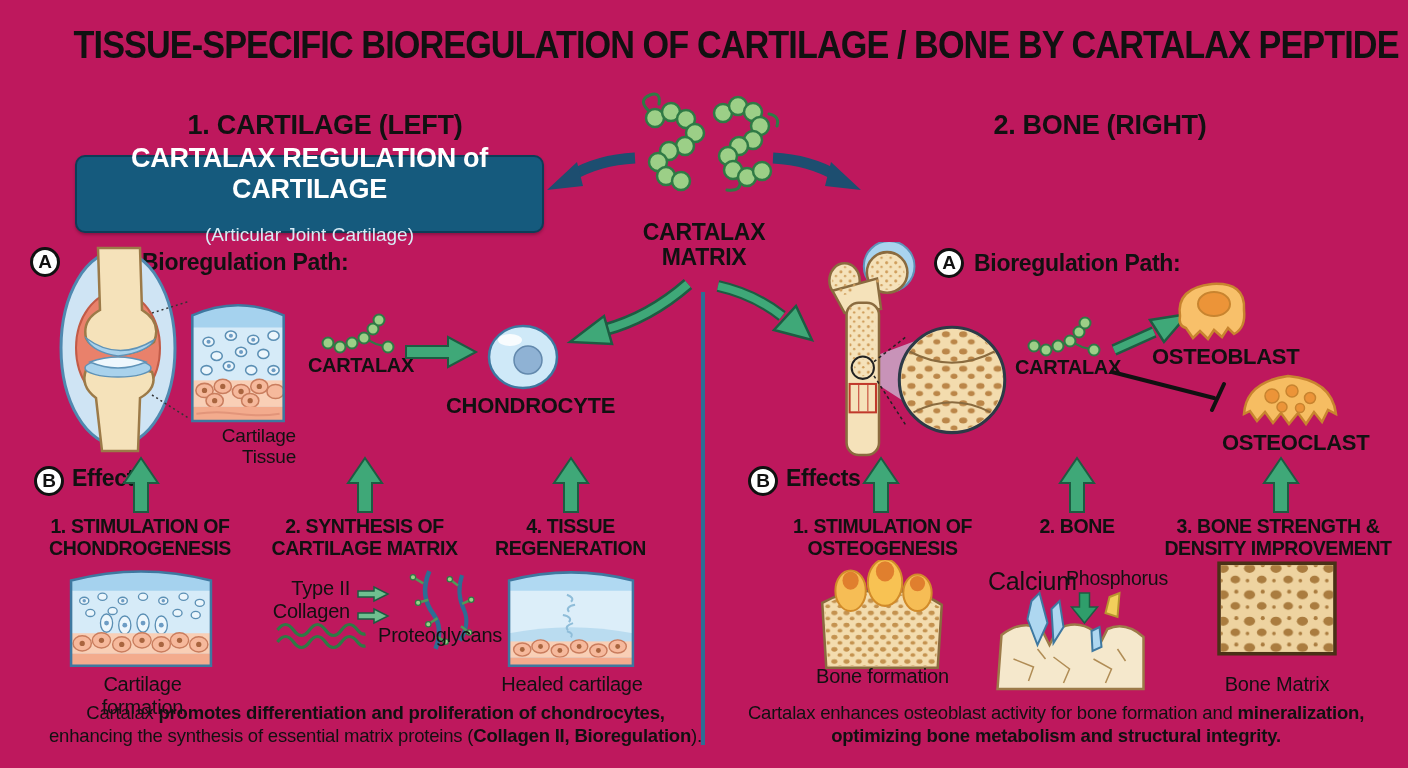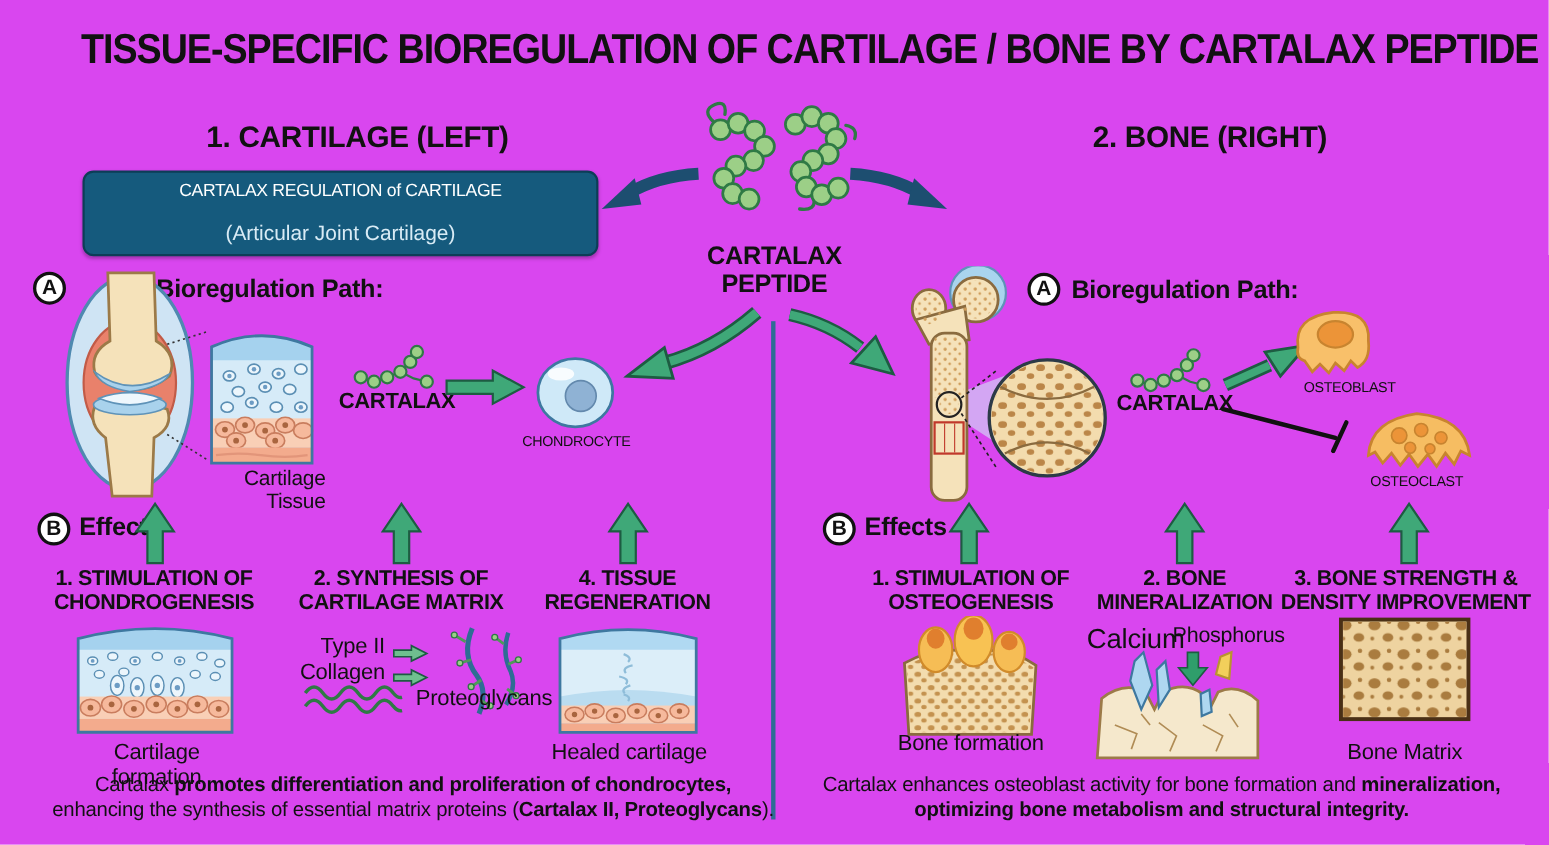--- a/index.html
+++ b/index.html
@@ -1,30 +1,30 @@
 <!DOCTYPE html>
 <html><head>
 <meta charset="utf-8">
 <style>
   html,body{margin:0;padding:0;background:#fff}
-  .canvas{position:relative;width:1408px;height:768px;background:#d946ef;overflow:hidden;
+  .canvas{position:relative;width:1408px;height:768px;background:#be185d;overflow:hidden;
           font-family:"Liberation Sans",sans-serif;color:#111}
   .abs{position:absolute}
   .b{font-weight:bold}
   .ctr{text-align:right}
   .title{font-size:38px;font-weight:bold;letter-spacing:-1px;transform:scaleX(.9);transform-origin:center;white-space:nowrap}
   .seclbl{font-size:27px;font-weight:bold;letter-spacing:-.3px;text-align:center}
   .hbox{background:#155a7d;border:2px solid #0d3d57;border-radius:10px;color:#fff;text-align:center;
         display:flex;flex-direction:column;justify-content:center;box-shadow:0 2px 3px rgba(0,0,0,.25)}
-  .hbox .t1{font-size:16px;font-weight:normal;letter-spacing:-.3px}
+  .hbox .t1{font-size:27px;font-weight:bold;letter-spacing:-.3px}
   .hbox .t2{font-size:19px;color:#d8ebf5;margin-top:19px}
   .badge{width:30px;height:30px;border:3px solid #111;border-radius:50%;display:flex;align-items:center;
          justify-content:center;font-weight:bold;font-size:19px;background:#fff;box-sizing:border-box}
   .biglbl{font-size:23px;font-weight:bold;letter-spacing:-.3px}
-  .nodelbl{font-size:13px;font-weight:normal;letter-spacing:-.3px;text-align:center}
+  .nodelbl{font-size:22px;font-weight:bold;letter-spacing:-.3px;}
   .cartlbl{font-size:20px;font-weight:bold;letter-spacing:-.3px;text-align:center}
   .effh{font-size:19.5px;font-weight:bold;line-height:21.5px;text-align:center;letter-spacing:-.4px}
   .cap{font-size:20px;text-align:center;letter-spacing:-.2px}
   .smalllbl{font-size:20px;letter-spacing:-.2px}
   .footer{font-size:18.5px;line-height:22.5px;text-align:center;letter-spacing:-.2px}
   .peplbl{font-size:23px;font-weight:bold;line-height:25px;text-align:center;letter-spacing:-.3px}
   .divider{background:#2f6d94}
 </style>
 </head>
 <body>
@@ -62,21 +62,21 @@
         <circle cx="135" cy="52" r="9"></circle>
         <circle cx="121" cy="58" r="9"></circle>
       <circle cx="110" cy="68" r="9"></circle>
         <circle cx="115" cy="82" r="9"></circle>
         <circle cx="129" cy="89" r="9"></circle>
       <circle cx="144" cy="83" r="9"></circle>
     </g>
   </svg>
   <div class="abs peplbl" style="left:600px;top:220px;width:208px">
     <div>CARTALAX</div>
-    <div>PEPTIDE</div>
+    <div>MATRIX</div>
   </div>
 
   <svg class="abs" style="left:543px;top:146px" width="95" height="55" viewBox="0 0 95 55">
     <path d="M92,12 Q55,14 28,30" fill="none" stroke="#1d4e70" stroke-width="11"></path>
     <polygon points="4,44 34,16 40,40" fill="#1d4e70"></polygon>
   </svg>
   <svg class="abs" style="left:770px;top:146px" width="95" height="55" viewBox="0 0 95 55">
     <path d="M3,12 Q40,14 67,30" fill="none" stroke="#1d4e70" stroke-width="11"></path>
     <polygon points="91,44 61,16 55,40" fill="#1d4e70"></polygon>
   </svg>
@@ -337,21 +337,21 @@
   </svg>
 
   <div class="abs cap" style="left:60px;top:673px;width:165px">Cartilage formation</div>
   <div class="abs cap" style="left:492px;top:673px;width:160px">Healed cartilage</div>
 
   <div class="abs footer" style="left:28px;top:702px;width:695px">
     <div>
       <span>Cartalax </span><span class="b">promotes differentiation and proliferation of chondrocytes,</span>
     </div>
     <div>
-      <span>enhancing the synthesis of essential matrix proteins (</span><span class="b">Cartalax II, Proteoglycans</span><span>).</span>
+      <span>enhancing the synthesis of essential matrix proteins (</span><span class="b">Collagen II, Bioregulation</span><span>).</span>
     </div>
   </div>
 
   <svg class="abs" style="left:820px;top:242px" width="188" height="218" viewBox="0 0 185 215">
     <defs>
       <pattern id="pf1" width="9" height="9" patternUnits="userSpaceOnUse">
         <circle cx="2.5" cy="2.5" r="1.5" fill="#cf9d5b"></circle>
           <circle cx="6.5" cy="6.5" r="1.2" fill="#cf9d5b"></circle>
       </pattern>
       <pattern id="pf2" width="17" height="17" patternUnits="userSpaceOnUse">
@@ -441,21 +441,20 @@
   <svg class="abs" style="left:1262px;top:456px" width="38" height="58" viewBox="0 0 38 58">
       <polygon points="19,2 36,27 26,27 26,56 12,56 12,27 2,27" fill="#3fa878" stroke="#1d5c42" stroke-width="2"></polygon>
     </svg>
 
   <div class="abs effh" style="left:770px;top:516px;width:225px">
     <div>1. STIMULATION OF</div>
     <div>OSTEOGENESIS</div>
   </div>
   <div class="abs effh" style="left:962px;top:516px;width:230px">
     <div>2. BONE</div>
-    <div>MINERALIZATION</div>
   </div>
   <div class="abs effh" style="left:1148px;top:516px;width:260px">
     <div>3. BONE STRENGTH &amp;</div>
     <div>DENSITY IMPROVEMENT</div>
   </div>
 
   <svg class="abs" style="left:806px;top:560px" width="152" height="110" viewBox="0 0 150 108">
     <defs>
       <pattern id="pbf" width="12" height="12" patternUnits="userSpaceOnUse">
         <ellipse cx="4" cy="4" rx="3" ry="2.3" fill="#c4924f"></ellipse>

